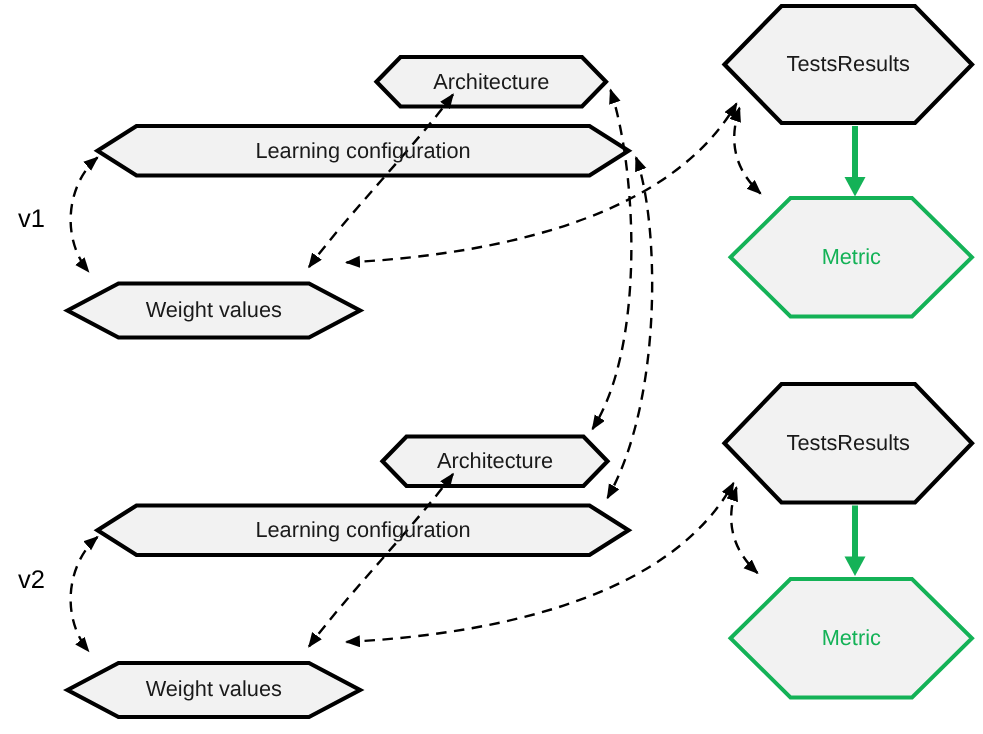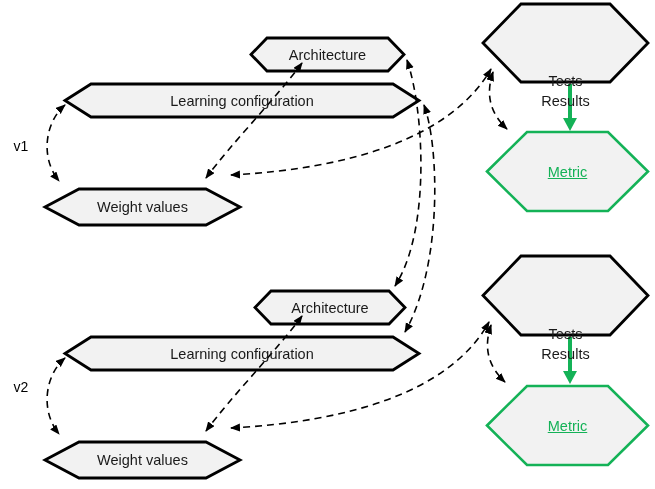--- a/index.html
+++ b/index.html
@@ -12,24 +12,24 @@
   .hex{fill:var(--fill);stroke:#000;stroke-width:2.8;stroke-linejoin:miter;}
   .metric-hex{fill:var(--fill);stroke:var(--green);stroke-width:2.6;stroke-linejoin:miter;}
   .edge{fill:none;stroke:#000;stroke-width:1.6;stroke-dasharray:7 5;}
   .green-shaft{stroke:var(--green);stroke-width:4;}
   .green-head{fill:var(--green);}
   .node-label{
     position:absolute;display:flex;align-items:center;justify-content:center;
     font-size:14.5px;color:var(--ink);text-align:center;line-height:20px;
     pointer-events:none;white-space:nowrap;
   }
-  .two-line{flex-direction:column;margin-top:48px;}
-  .metric-label{color:var(--green);text-decoration:underline;}
+  .two-line{flex-direction:row;}
+  .metric-label{color:var(--green);}
   .version-label{
-    position:absolute;font-size:14px;color:#000;display:flex;align-items:center;justify-content:center;
+    position:absolute;font-size:17px;color:#000;display:flex;align-items:center;justify-content:center;
   }
 </style>
 </head>
 <body>
 
 <div class="stage" style="--green: #14b257; --fill: #f2f2f2;">
 
   <svg class="canvas" width="655" height="489" viewBox="0 0 655 489">
     <defs>
       <marker id="ahE" orient="auto" markerUnits="userSpaceOnUse" markerWidth="11" markerHeight="9" refX="9" refY="4">

